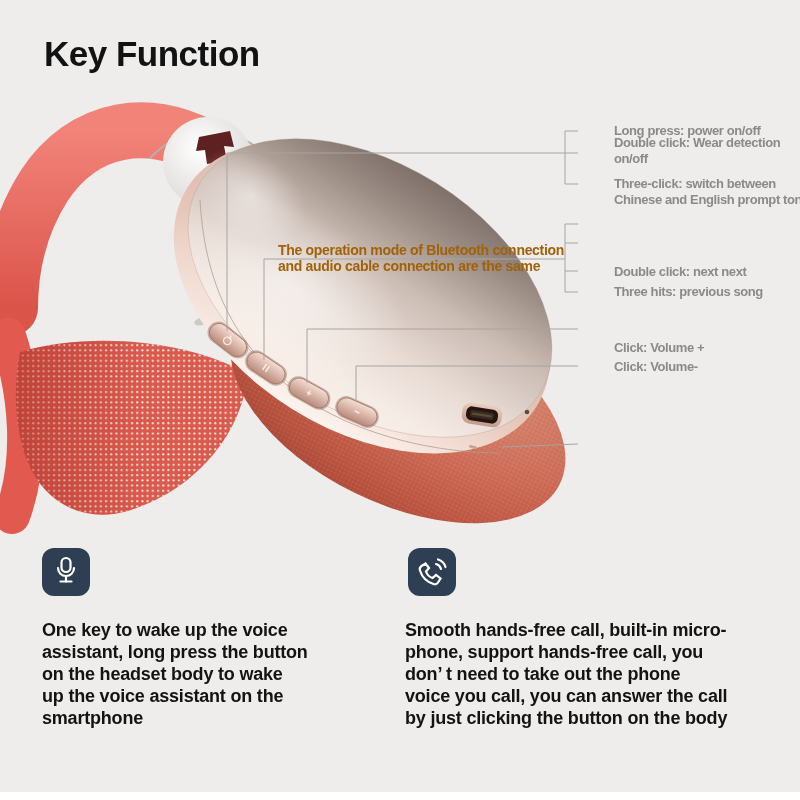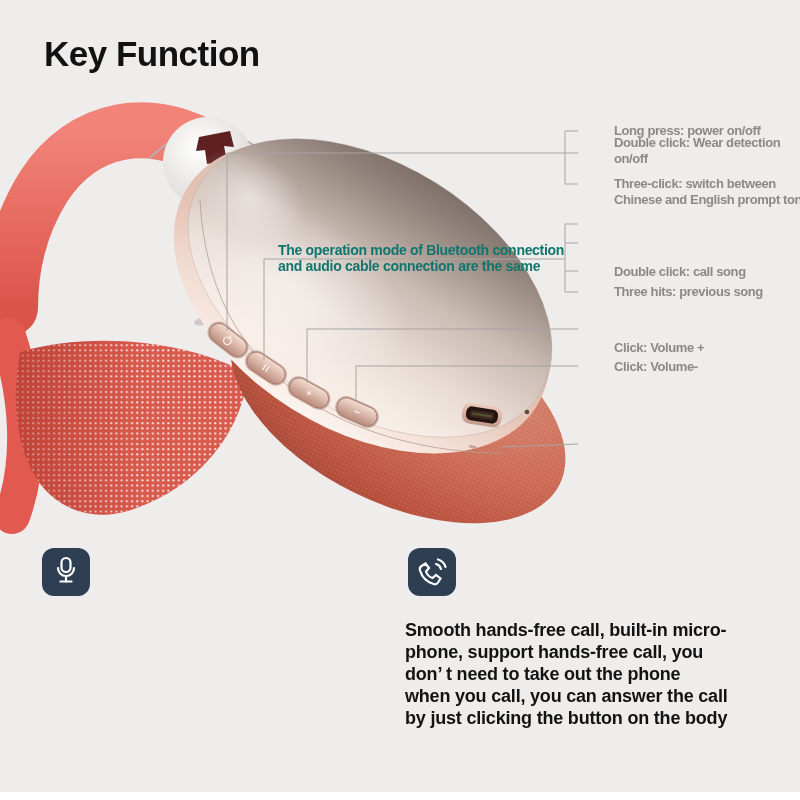--- a/index.html
+++ b/index.html
@@ -13,21 +13,21 @@
     position:absolute;left:44px;top:34px;
     font-size:35px;font-weight:bold;color:#121212;letter-spacing:-0.5px;
   }
   .callout-label{
     position:absolute;left:586px;
     font-size:13px;font-weight:bold;color:#8c8a88;
     line-height:16px;letter-spacing:-0.4px;white-space:pre;margin-left:28px;
   }
   .note{
     position:absolute;left:278px;top:242px;
-    font-size:14px;font-weight:bold;color:#0f766e;
+    font-size:14px;font-weight:bold;color:#a16207;
     line-height:16px;letter-spacing:-0.3px;white-space:pre;
   }
   .feature-icon{
     position:absolute;width:48px;height:48px;border-radius:12px;
     background:#2e3e53;display:flex;align-items:center;justify-content:center;
   }
   .feature-text{
     position:absolute;top:619px;
     font-size:18px;font-weight:bold;color:#131313;
     line-height:22px;letter-spacing:-0.2px;white-space:pre;
@@ -169,21 +169,21 @@
 
   <div class="note">The operation mode of Bluetooth connection
 and audio cable connection are the same</div>
 
   <div class="callout-label" style="top:123px">Long press: power on/off</div>
   <div class="callout-label" style="top:135px">Double click: Wear detection
 on/off</div>
   <div class="callout-label" style="top:176px">Three-click: switch between
 Chinese and English prompt tone</div>
 
-  <div class="callout-label" style="top:264px">Double click: call song</div>
+  <div class="callout-label" style="top:264px">Double click: next next</div>
   <div class="callout-label" style="top:284px">Three hits: previous song</div>
 
   <div class="callout-label" style="top:340px">Click: Volume +</div>
   <div class="callout-label" style="top:359px">Click: Volume-</div>
 
   <div class="feature-icon" style="left:42px;top:548px">
     <svg width="48" height="48" viewBox="0 0 48 48">
       <g fill="none" stroke="#ffffff" stroke-width="2.2" stroke-linecap="round">
         <rect x="19.5" y="10" width="9" height="14" rx="4.5"></rect>
         <path d="M 16,20 a 8,8 0 0 0 16,0"></path>
@@ -195,19 +195,24 @@
   <div class="feature-icon" style="left:408px;top:548px">
     <svg width="48" height="48" viewBox="0 0 48 48">
       <g fill="none" stroke="#ffffff" stroke-width="2.2" stroke-linecap="round">
         <path d="M 17.5,15.5 l 3.5,4.5 -3,3.5 c 1,3 3.5,5.5 6.5,6.5 l 3.5,-3 4.5,3.5 -2.5,4 c -1,1.5 -3,2 -4.5,1.5 c -6.5,-2 -11.5,-7 -13.5,-13.5 c -0.5,-1.5 0,-3.5 1.5,-4.5 z"></path>
         <path d="M 28,16 a 7,7 0 0 1 5,5"></path>
         <path d="M 30,11.5 a 11,11 0 0 1 7.5,7.5"></path>
       </g>
     </svg>
   </div>
 
+  <div class="feature-text" style="left:42px;width:340px">One key to wake up the voice
+assistant, long press the button
+on the headset body to wake
+up the voice assistant on the
+smartphone</div>
   <div class="feature-text" style="left:405px;width:386px">Smooth hands-free call, built-in micro-
 phone, support hands-free call, you
 don’ t need to take out the phone
-when you call, you can answer the call
+voice you call, you can answer the call
 by just clicking the button on the body</div>
 
 </div>
 
 </body></html>

